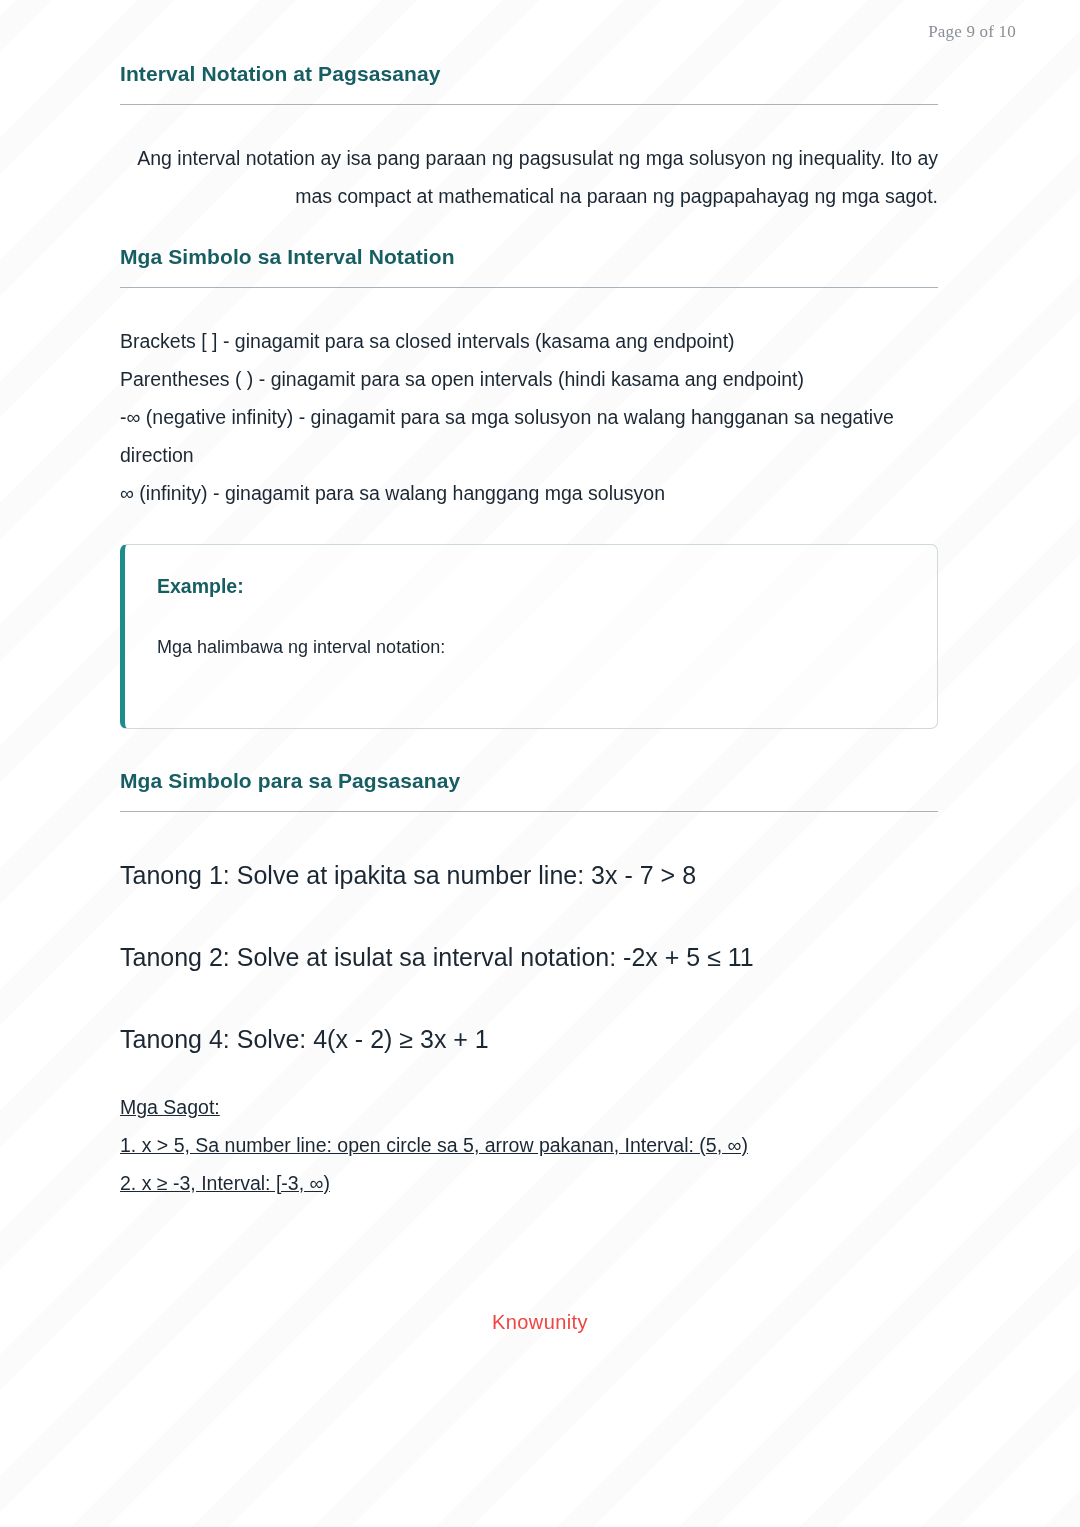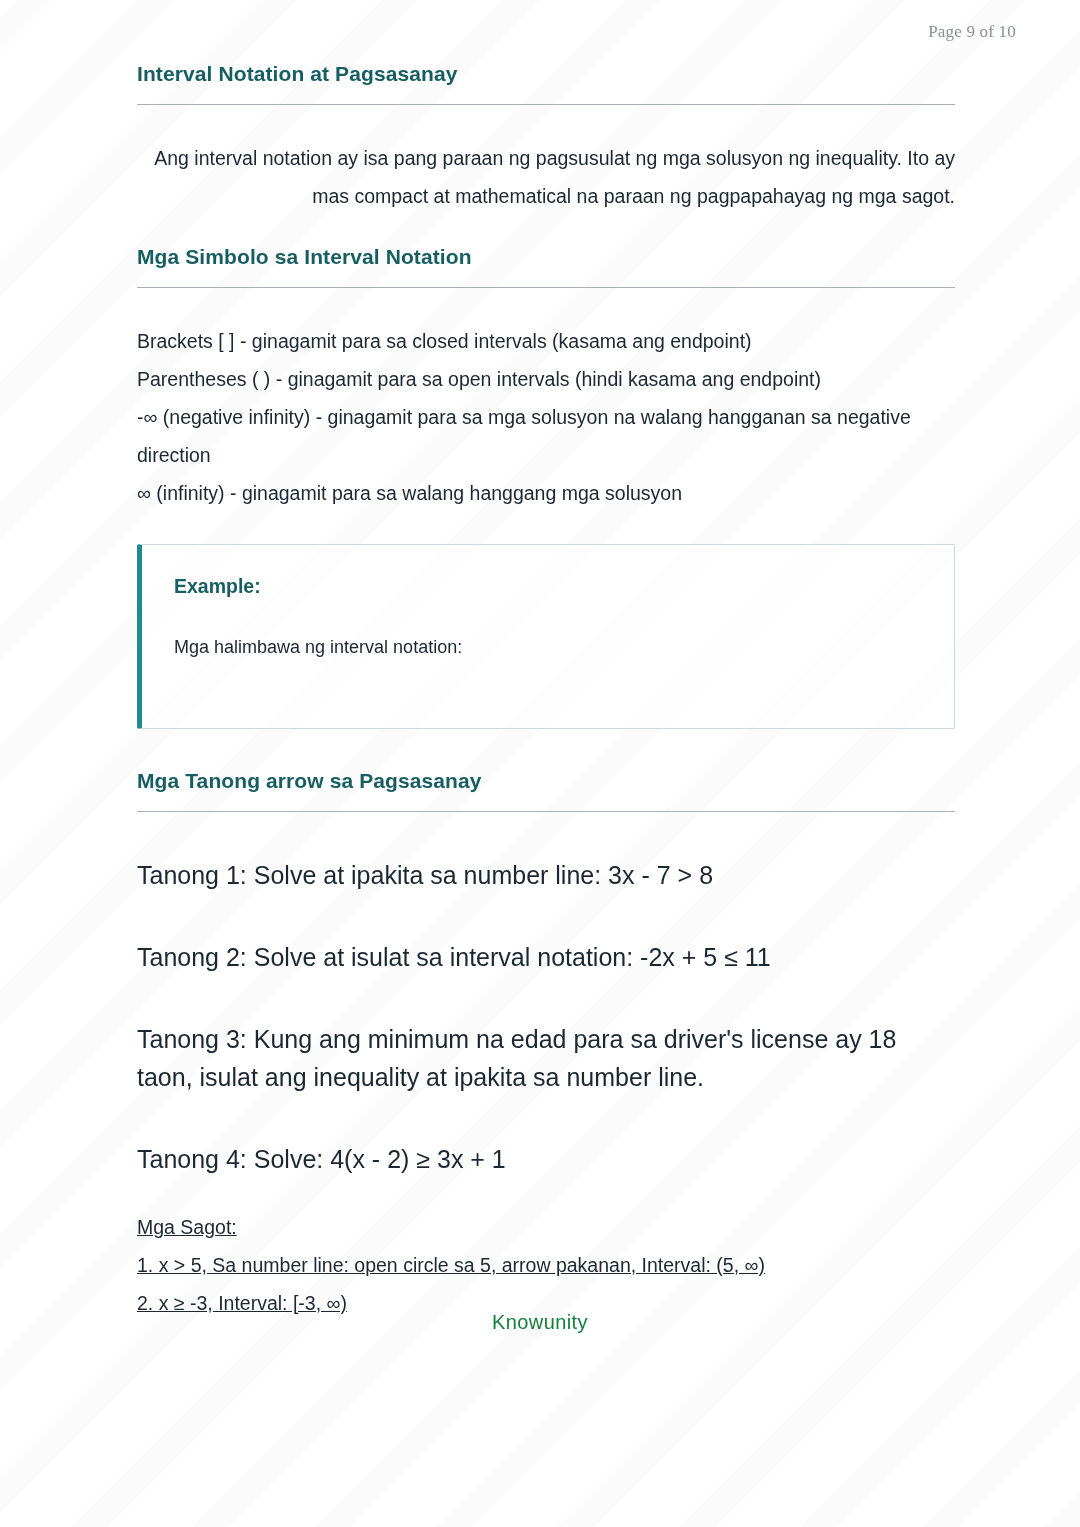--- a/index.html
+++ b/index.html
@@ -44,21 +44,21 @@
     top: 22px;
     right: 64px;
     font-family: "Liberation Serif", serif;
     font-size: 17px;
     color: #8a8f96;
     letter-spacing: 0.2px;
   }
 
   .content {
     position: absolute;
-    left: 137px;
+    left: 120px;
     top: 62px;
     width: 818px;
   }
 
   h2.section-title {
     font-size: 21px;
     font-weight: bold;
     color: #175e63;
     margin: 0;
     padding: 0 0 18px 0;
@@ -83,21 +83,21 @@
     font-size: 19.5px;
     line-height: 38px;
     color: #1b2733;
     margin: 0 0 32px 0;
   }
   .block-lines div { white-space: pre-wrap; }
 
   .example-box {
     border: 1px solid #cfd8dc;
     border-left: 5px solid #1f8c8c;
-    border-radius: 2px;
+    border-radius: 7px;
     padding: 30px 34px 36px 32px;
     margin: 8px 0 40px 0;
     background: rgba(255,255,255,0.55);
   }
   .example-title {
     font-size: 19.5px;
     font-weight: bold;
     color: #175e63;
     margin: 0 0 32px 0;
   }
@@ -126,21 +126,21 @@
     line-height: 38px;
   }
 
   .footer-brand {
     position: absolute;
     bottom: 16px;
     left: 0;
     width: 100%;
     text-align: center;
     font-size: 20px;
-    color: #15803d;
+    color: #ef4444;
     letter-spacing: 0.4px;
   }
 </style>
 </head>
 <body>
 
 <div class="page-bg"></div>
 
 <div class="page">
 
@@ -161,27 +161,26 @@
       <div>Parentheses ( ) - ginagamit para sa open intervals (hindi kasama ang endpoint)</div>
       <div>-∞ (negative infinity) - ginagamit para sa mga solusyon na walang hangganan sa negative direction</div>
       <div>∞ (infinity) - ginagamit para sa walang hanggang mga solusyon</div>
     </div>
 
     <div class="example-box">
       <div class="example-title">Example:</div>
       <div class="example-intro">Mga halimbawa ng interval notation:</div>
     </div>
 
-    <h2 class="section-title">Mga Tanong arrow sa Pagsasanay</h2>
+    <h2 class="section-title">Mga Simbolo para sa Pagsasanay</h2>
     <div class="rule"></div>
 
     <div class="practice-lines">
       <div>Tanong 1: Solve at ipakita sa number line: 3x - 7 &gt; 8</div>
       <div>Tanong 2: Solve at isulat sa interval notation: -2x + 5 ≤ 11</div>
-      <div>Tanong 3: Kung ang minimum na edad para sa driver's license ay 18 taon, isulat ang inequality at ipakita sa number line.</div>
       <div>Tanong 4: Solve: 4(x - 2) ≥ 3x + 1</div>
     </div>
 
     <div class="answers">
       <div>Mga Sagot:</div>
       <div>1. x &gt; 5, Sa number line: open circle sa 5, arrow pakanan, Interval: (5, ∞)</div>
       <div>2. x ≥ -3, Interval: [-3, ∞)</div>
     </div>
 
   </div>

